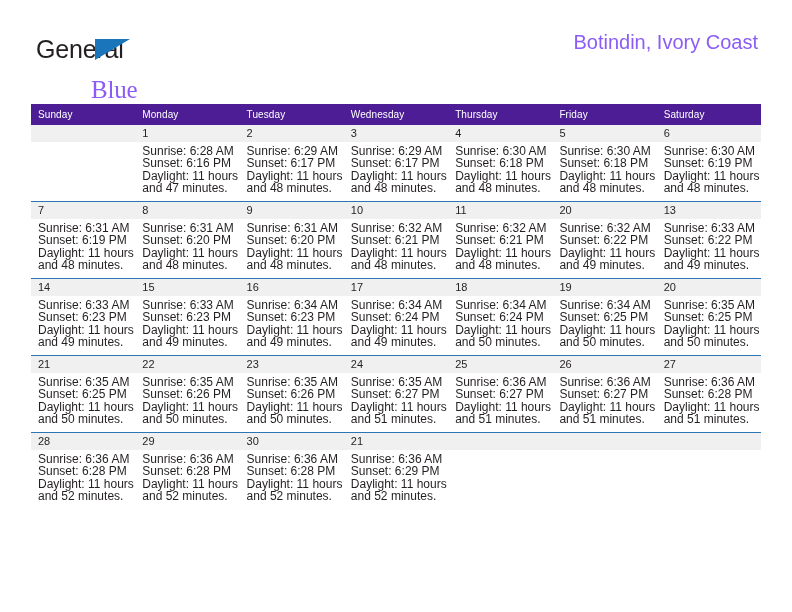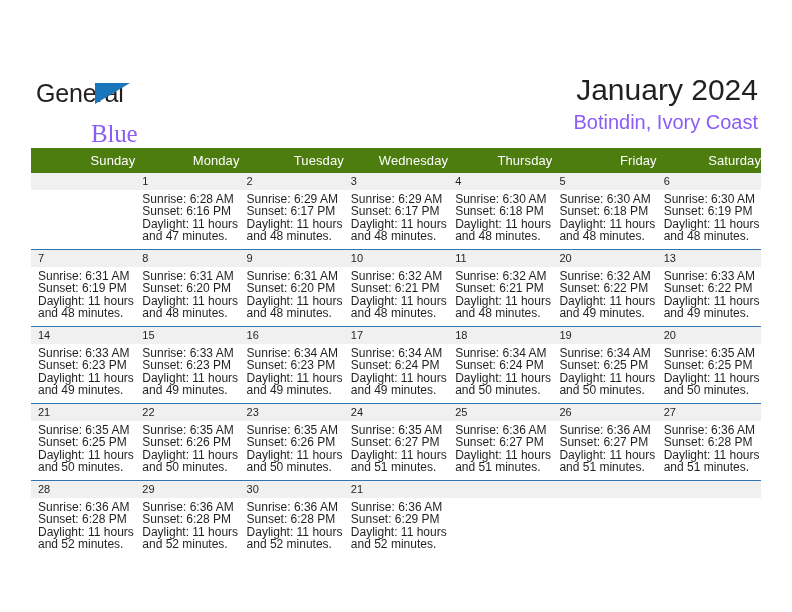--- a/index.html
+++ b/index.html
@@ -12,21 +12,20 @@
     height: 612px;
     font-family: "Liberation Sans", sans-serif;
     color: #231f20;
     overflow: hidden;
   }
   .page {
     position: relative;
     width: 792px;
     height: 500px;
     box-sizing: border-box;
-    margin-top: 44px;
   }
 
   
   .top-bar {
     position: absolute;
     left: 34px;
     top: 28px;
     right: 34px;
     height: 62px;
   }
@@ -92,25 +91,25 @@
   
   .calendar {
     position: absolute;
     left: 31px;
     top: 104px;
     width: 730px;
     border-collapse: collapse;
     table-layout: fixed;
   }
   .calendar th {
-    background: #4d7c0f;
+    background: #4c1d95;
     color: #ffffff;
-    font-size: 13px;
+    font-size: 10px;
     font-weight: normal;
-    text-align: right;
+    text-align: left;
     padding: 5px 0 5px 7px;
     height: 11px;
     letter-spacing: 0.1px;
   }
   .calendar td {
     vertical-align: top;
     padding: 0;
     border-top: 1.4px solid #2f74b5;
     height: 76px;
   }
@@ -150,21 +149,20 @@
 
   <div class="top-bar">
 
     <div class="brand">
       <span class="brand-general">General</span>
       <span class="brand-triangle"></span>
       <span class="brand-blue">Blue</span>
     </div>
 
     <div class="title-block">
-      <h1 class="cal-title">January 2024</h1>
       <p class="cal-subtitle">Botindin, Ivory Coast</p>
     </div>
 
   </div>
 
   <table class="calendar">
     <thead>
       <tr>
         <th>Sunday</th>
         <th>Monday</th>

